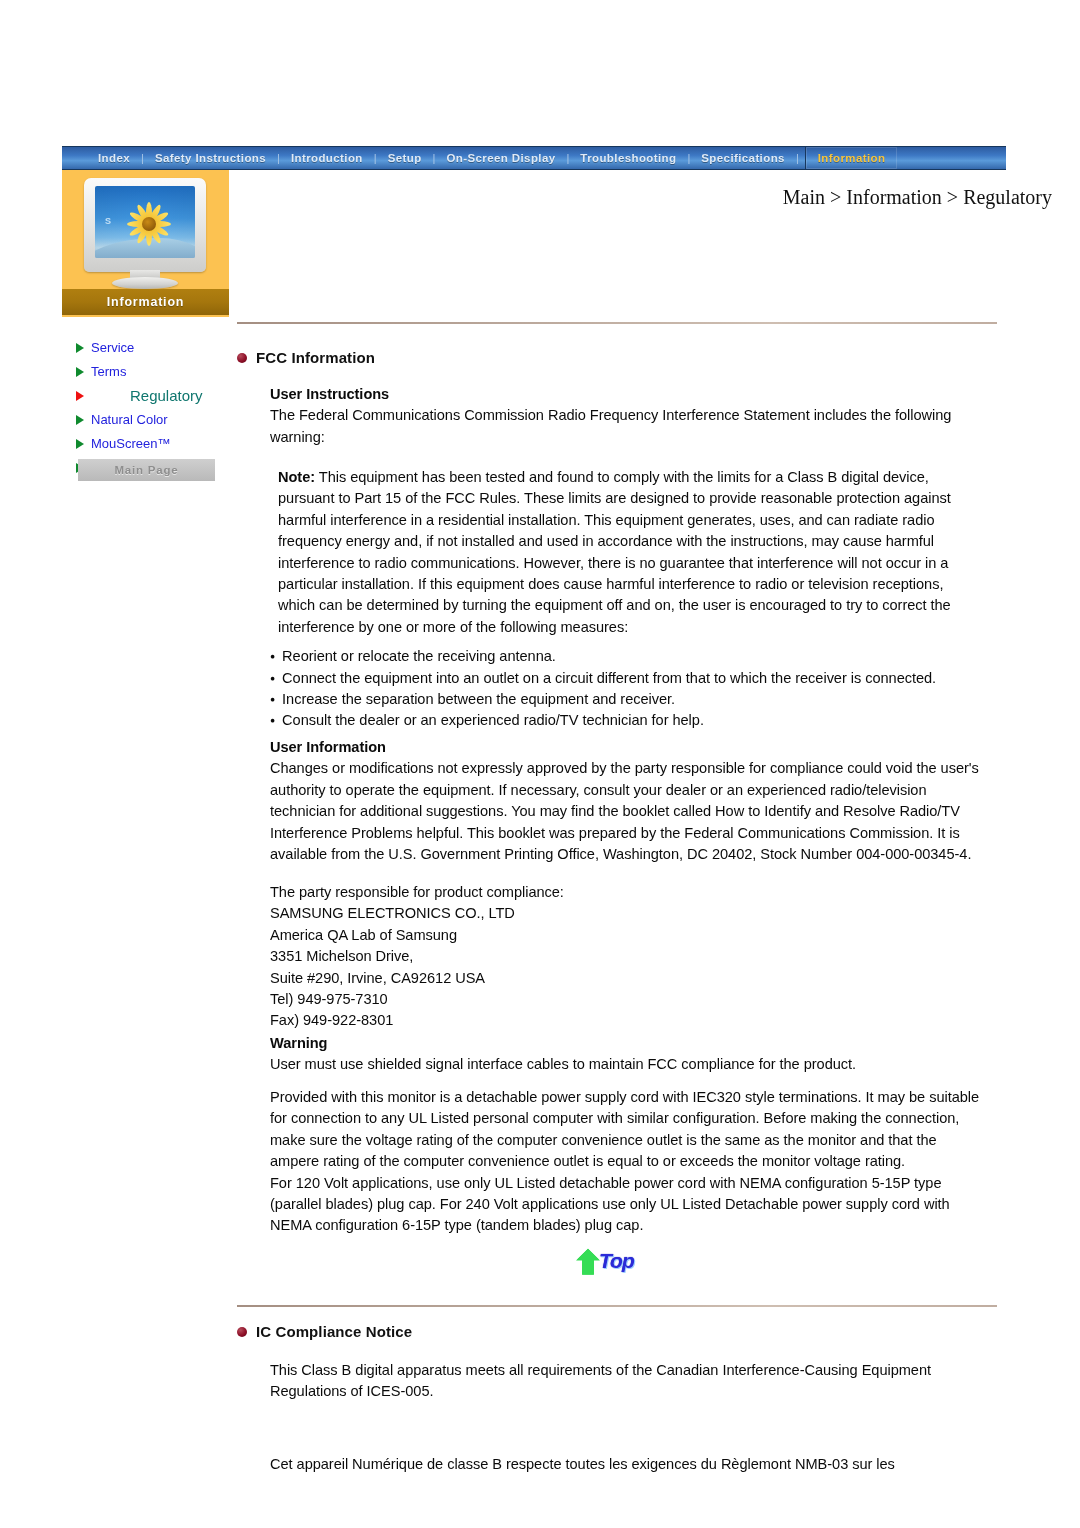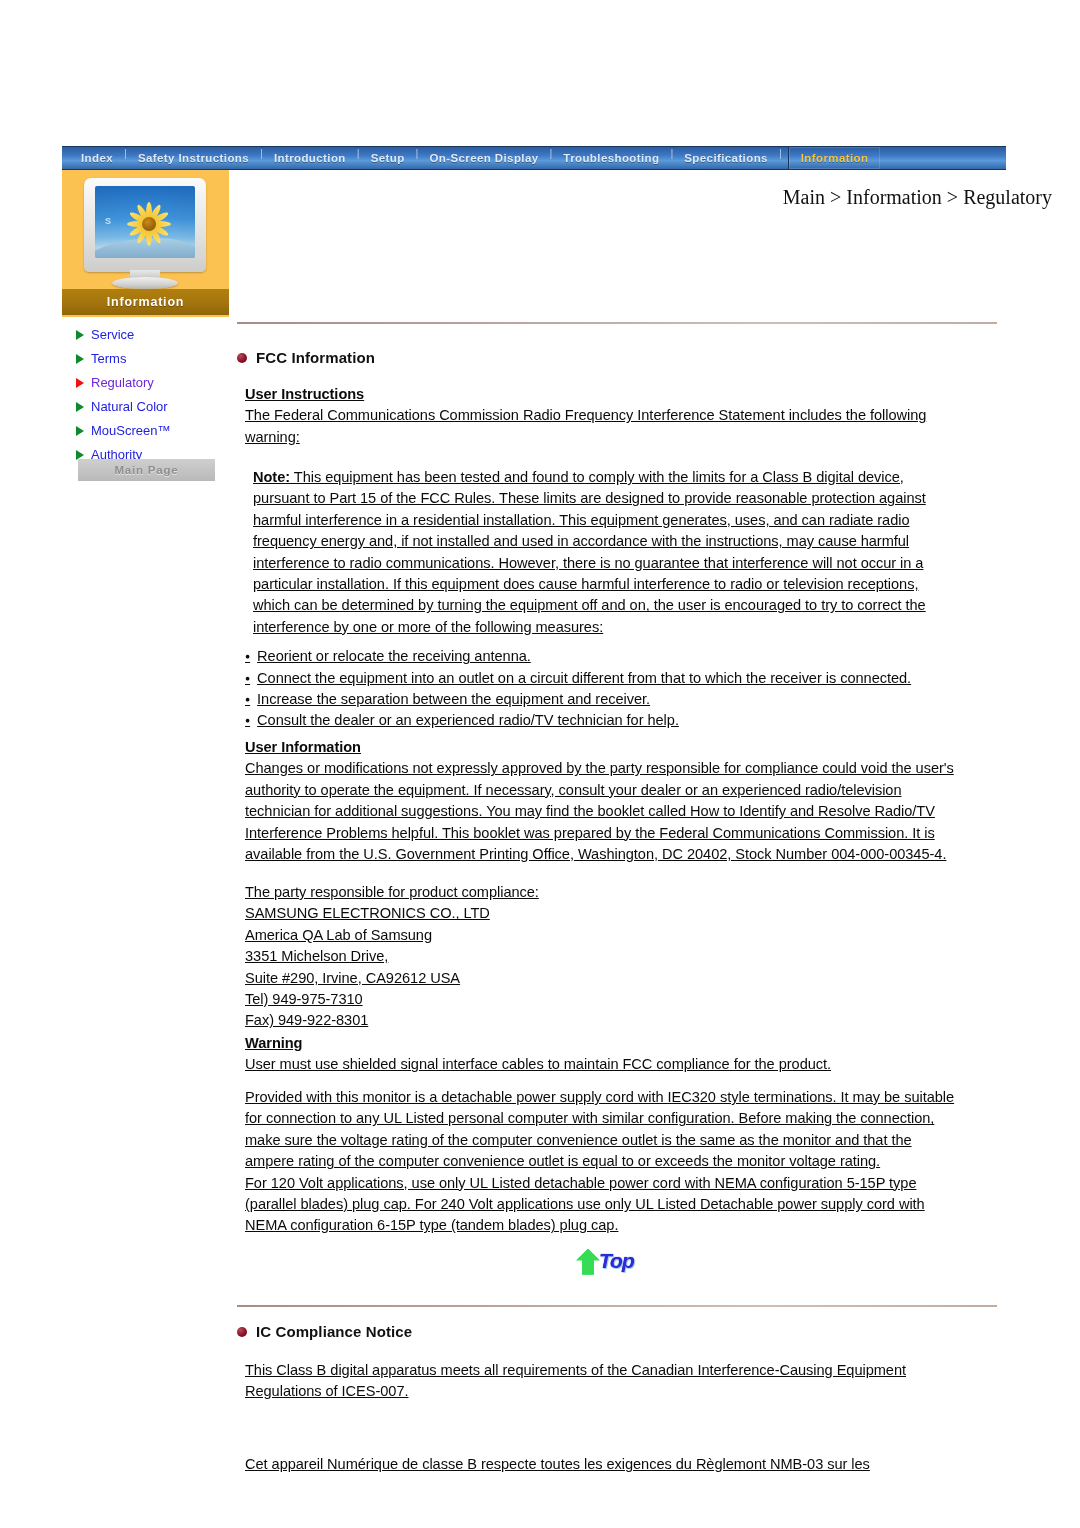--- a/index.html
+++ b/index.html
@@ -23,21 +23,22 @@
   .navbar {
     position: absolute;
     left: 62px;
     top: 146px;
     width: 944px;
     height: 24px;
     background: linear-gradient(to bottom, #2d5ba0 0%, #3d78c4 38%, #5a9ada 62%, #3468ac 100%);
     border-top: 1px solid #16365c;
     border-bottom: 1px solid #16365c;
     display: flex;
-    padding-left: 10px;
+    align-items: center;
+    padding-left: 27px;
     overflow: hidden;
   }
   .nav-item {
     color: #dfeaf7;
     font-size: 11.5px;
     font-weight: bold;
     letter-spacing: 0.4px;
     white-space: nowrap;
     padding: 0 9px;
     line-height: 22px;
@@ -161,21 +162,21 @@
     font-size: 12.5px;
     font-weight: bold;
     letter-spacing: .8px;
     text-shadow: 0 1px 1px rgba(0,0,0,.35);
   }
 
   
   .side-list {
     position: absolute;
     left: 76px;
-    top: 323px;
+    top: 336px;
     width: 160px;
     text-align: center;
   }
   .side-link {
     display: flex;
     align-items: center;
     height: 24px;
     gap: 7px;
   }
   .tri {
@@ -186,22 +187,23 @@
     flex: 0 0 auto;
   }
   .tri.red { border-left-color: #ee1111; }
   .side-label {
     color: #2222dd;
     font-size: 13px;
     line-height: 16px;
     white-space: nowrap;
   }
   .side-link.current .side-label {
-    color: #6d28d9;
-    font-size: 13px;
+    color: #0f766e;
+    font-size: 15px;
+    margin-left: 39px;
   }
 
   .main-page-btn {
     position: absolute;
     left: 78px;
     top: 459px;
     width: 137px;
     height: 22px;
     background: linear-gradient(to bottom, #cfcfcf 0%, #c4c4c4 50%, #b9b9b9 100%);
     display: flex;
@@ -266,27 +268,26 @@
     font-size: 15px;
     font-weight: bold;
     color: #111111;
     letter-spacing: .1px;
   }
   #head-fcc { top: 349px; }
   #head-ic  { top: 1323px; }
 
   .body-block {
     position: absolute;
-    left: 245px;
+    left: 270px;
     width: 716px;
     font-size: 14.6px;
     line-height: 21.4px;
     color: #0b0b0b;
     letter-spacing: -0.05px;
-    text-decoration: underline;
   }
   .sub-head {
     font-weight: bold;
     font-size: 14.6px;
     color: #0b0b0b;
   }
   .bul {
     display: block;
   }
   .bul::before {
@@ -467,20 +468,20 @@
   </div>
 
   <div class="hr-rule" id="rule-mid"></div>
 
   <div class="sec-head" id="head-ic">
     <span class="bullet-dot"></span>
     <span class="sec-head-title">IC Compliance Notice</span>
   </div>
 
   <div class="body-block" style="top:1360px;">
-    <div>This Class B digital apparatus meets all requirements of the Canadian Interference-Causing Equipment Regulations of ICES-007.</div>
+    <div>This Class B digital apparatus meets all requirements of the Canadian Interference-Causing Equipment Regulations of ICES-005.</div>
   </div>
 
   <div class="body-block" style="top:1414px;margin-top:40px;">
     <div>Cet appareil Numérique de classe B respecte toutes les exigences du Règlemont NMB-03 sur les</div>
   </div>
 
 </div>
 
 </body></html>

